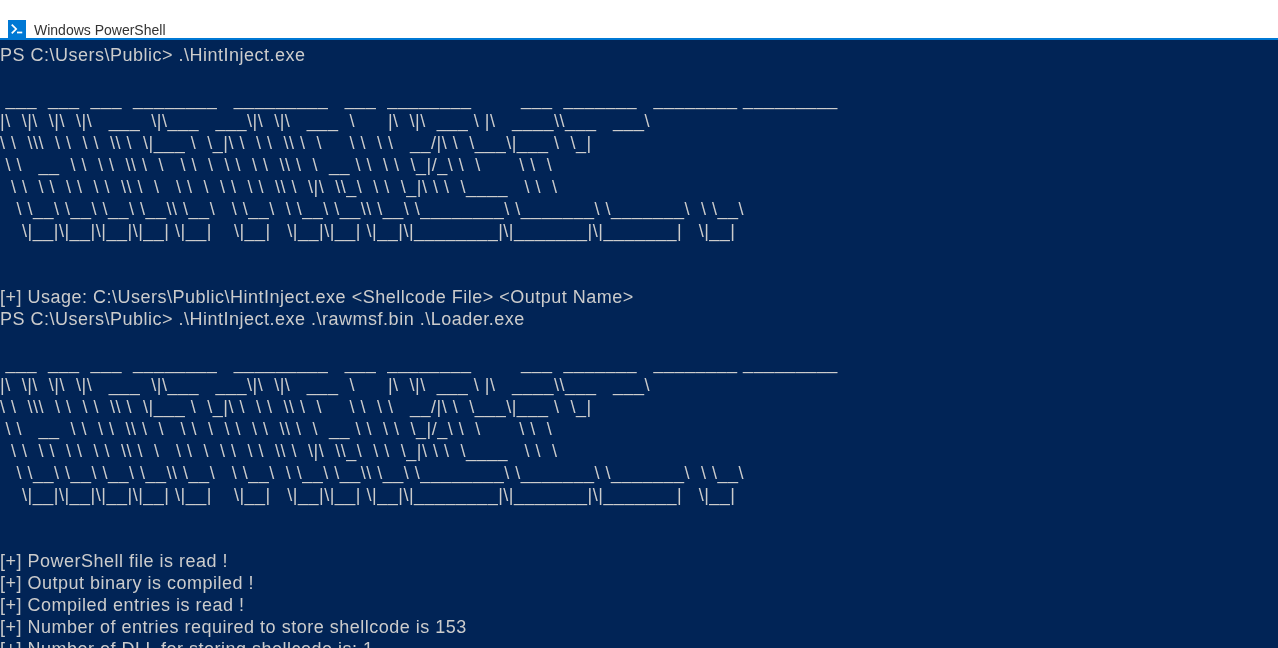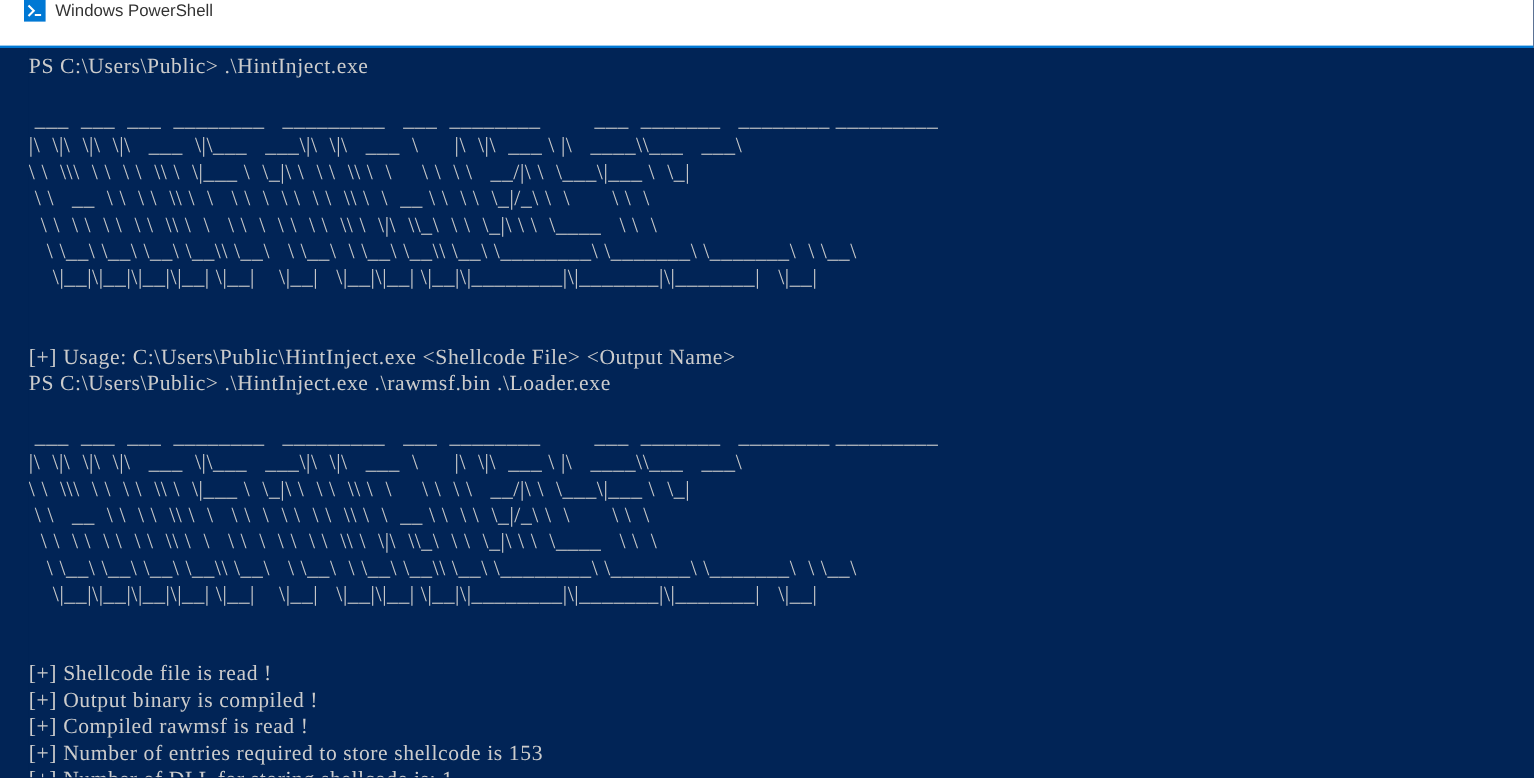--- a/index.html
+++ b/index.html
@@ -12,22 +12,22 @@
       height: 648px;
       font-family: Consolas, 'Courier New', monospace;
       overflow: hidden;
       background: #012456;
     }
     .titlebar {
       height: 40px;
       background: #ffffff;
       border-bottom: 2px solid #0078d4;
       display: flex;
-      align-items: flex-start;
-      padding-left: 20px;
+      align-items: flex-end;
+      padding-left: 8px;
     }
     .titlebar-icon {
       width: 18px;
       height: 18px;
       background: #0078d4;
       display: inline-flex;
       align-items: center;
       justify-content: center;
       margin-right: 8px;
     }
@@ -41,24 +41,23 @@
       color: #333;
     }
     .terminal {
       background: #012456;
       color: #cccccc;
       height: calc(100% - 40px);
       padding: 4px 3px 0 0;
       font-size: 18px;
       line-height: 22px;
       white-space: pre;
-      font-family: Liberation Serif, serif;
+      font-family: Liberation Sans, sans-serif;
       letter-spacing: 0.5px;
       overflow: hidden;
-      margin-left: 24px;
     }
     .prompt-line {
       color: #cccccc;
     }
   </style>
 </head>
 <body>
 
 <div class="titlebar">
   <span class="titlebar-icon">
@@ -86,20 +85,20 @@
 
 <span> ___  ___  ___  ________   _________   ___  ________         ___  _______   ________ _________   
 |\  \|\  \|\  \|\   ___  \|\___   ___\|\  \|\   ___  \      |\  \|\  ___ \ |\   ____\\___   ___\ 
 \ \  \\\  \ \  \ \  \\ \  \|___ \  \_|\ \  \ \  \\ \  \     \ \  \ \   __/|\ \  \___\|___ \  \_| 
  \ \   __  \ \  \ \  \\ \  \   \ \  \  \ \  \ \  \\ \  \  __ \ \  \ \  \_|/_\ \  \       \ \  \  
   \ \  \ \  \ \  \ \  \\ \  \   \ \  \  \ \  \ \  \\ \  \|\  \\_\  \ \  \_|\ \ \  \____   \ \  \ 
    \ \__\ \__\ \__\ \__\\ \__\   \ \__\  \ \__\ \__\\ \__\ \________\ \_______\ \_______\  \ \__\
     \|__|\|__|\|__|\|__| \|__|    \|__|   \|__|\|__| \|__|\|________|\|_______|\|_______|   \|__|</span>
 
 
-<span>[+] Shellcode file is read !</span>
+<span>[+] PowerShell file is read !</span>
 <span>[+] Output binary is compiled !</span>
-<span>[+] Compiled rawmsf is read !</span>
+<span>[+] Compiled entries is read !</span>
 <span>[+] Number of entries required to store shellcode is 153</span>
 <span>[+] Number of DLL for storing shellcode is: 1</span>
 
 
 </div>
 
 </body></html>

